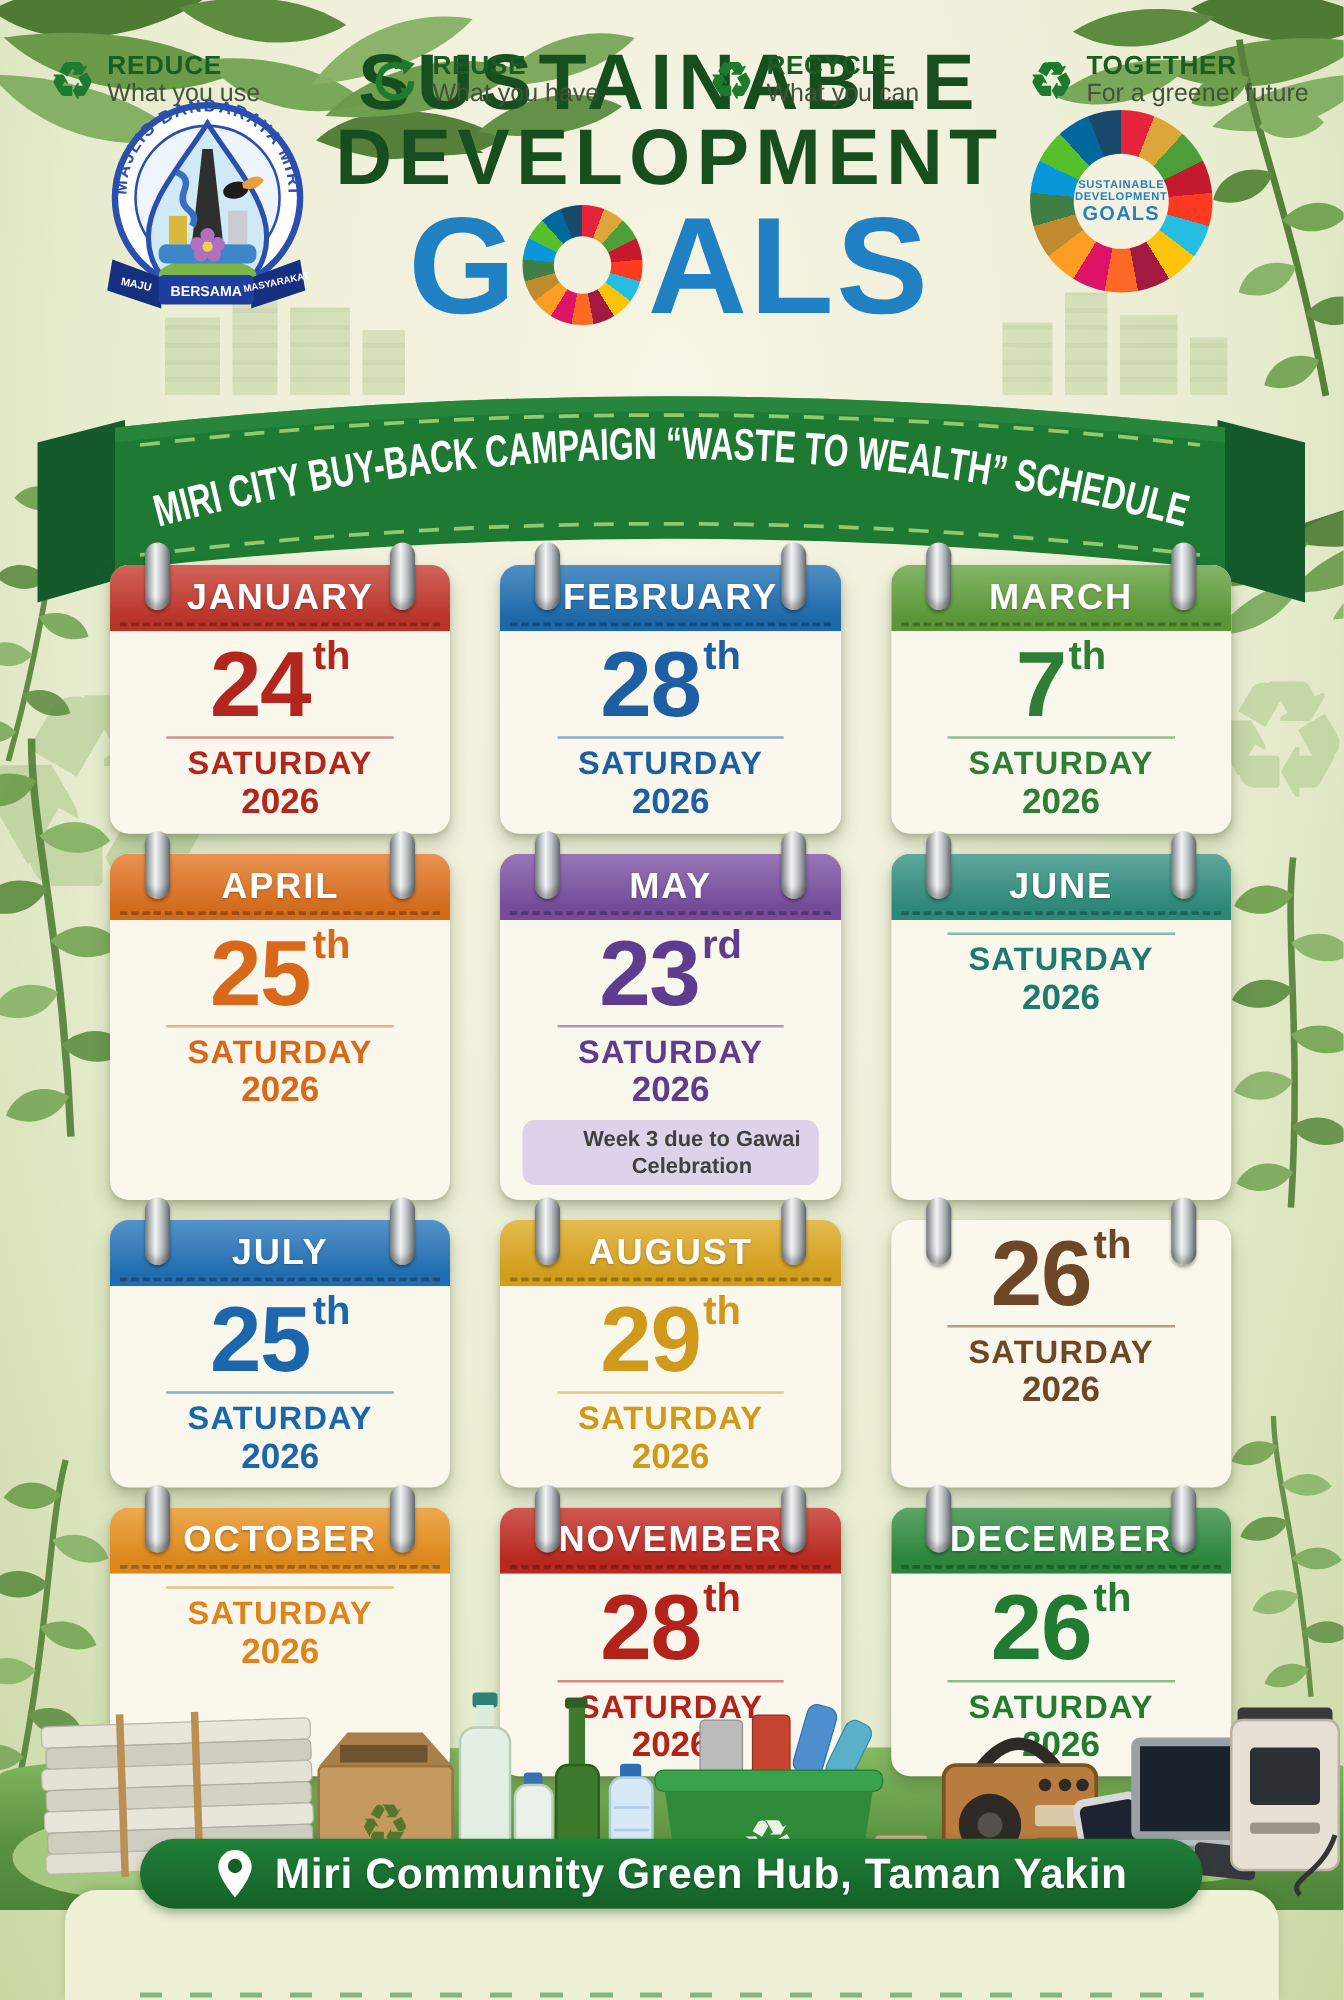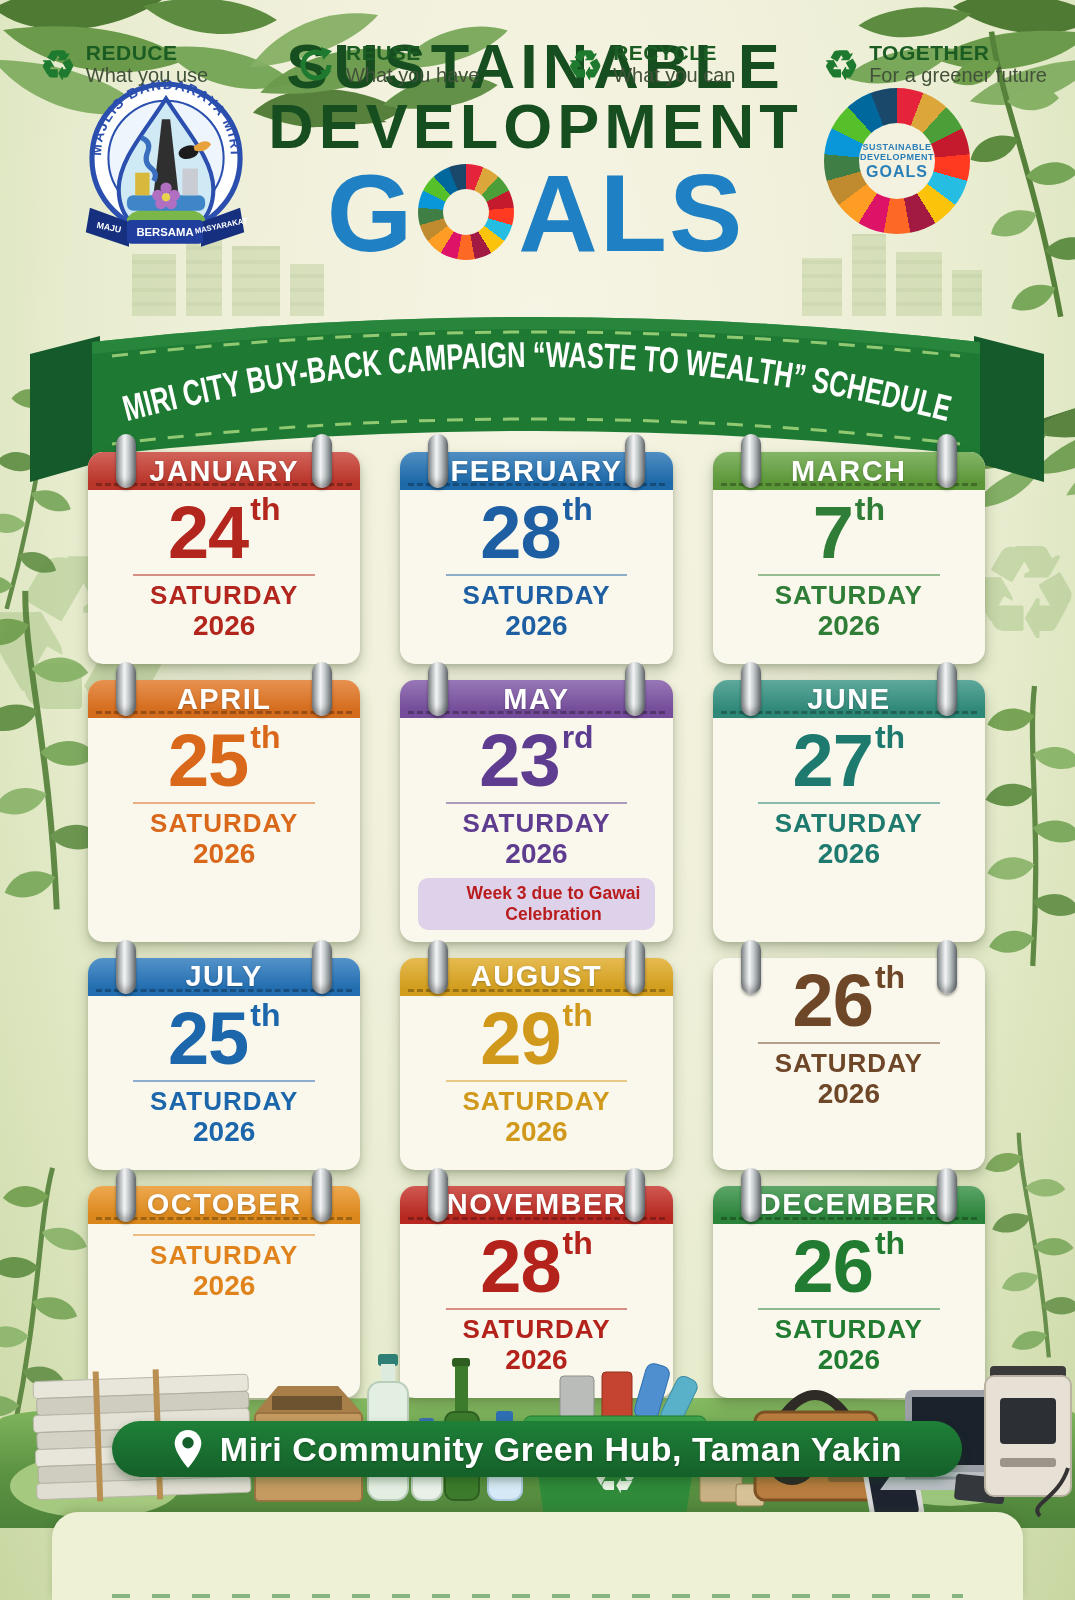--- a/index.html
+++ b/index.html
@@ -27,39 +27,39 @@
   .sdg-logo{position:absolute;left:824px;top:88px;width:146px;height:146px;}
   .sdg-logo .sdg-ring{width:146px;height:146px;}
   .sdg-logo .sdg-ring::after{inset:24%;}
   .sdg-center{position:absolute;inset:0;display:flex;flex-direction:column;align-items:center;justify-content:center;z-index:2;color:#2a7fb8;font-weight:900;text-align:center;}
   .sdg-center .s1{font-size:9px;letter-spacing:.5px;line-height:1.15;}
   .sdg-center .s3{font-size:16px;letter-spacing:1px;line-height:1.1;}
   
   .grid{position:absolute;left:88px;top:452px;width:897px;display:grid;grid-template-columns:repeat(3,1fr);column-gap:40px;row-gap:16px;z-index:3;}
   .cal-card{position:relative;background:#faf8ec;border-radius:15px;min-height:212px;
     box-shadow:0 8px 14px rgba(70,90,50,.30), 0 2px 4px rgba(70,90,50,.18);}
-  .cal-header{height:38px;border-radius:15px 15px 0 0;display:flex;align-items:center;justify-content:center;position:relative;
+  .cal-header{height:53px;border-radius:15px 15px 0 0;display:flex;align-items:center;justify-content:center;position:relative;
     background:linear-gradient(rgba(255,255,255,.22), rgba(0,0,0,.06) 80%), var(--hc);
     color:#fff;font-size:29px;font-weight:800;letter-spacing:1.5px;text-shadow:0 1px 2px rgba(0,0,0,.25);}
   .cal-header::after{content:"";position:absolute;left:3%;right:3%;bottom:4px;border-top:3px dashed rgba(0,0,0,.28);}
   .ring{position:absolute;top:-18px;width:20px;height:54px;border-radius:10px;z-index:4;
     background:linear-gradient(90deg,#878d90 0%,#f2f4f5 42%,#c8cdcf 62%,#6f767a 100%);
     box-shadow:inset 0 -5px 6px rgba(0,0,0,.28), 0 2px 3px rgba(0,0,0,.35);}
   .ring-l{left:28px;} .ring-r{right:28px;}
   .cal-body{text-align:center;padding:4px 10px 10px;}
   .date-row{line-height:.95;}
   .date-num{font-size:74px;font-weight:900;color:var(--tc);letter-spacing:-1px;}
   .date-suffix{font-size:32px;font-weight:800;color:var(--tc);vertical-align:38px;margin-left:2px;}
   .divider{height:2px;background:var(--tc);opacity:.5;width:72%;margin:6px auto 5px;}
   .day-label{font-size:26px;font-weight:800;color:var(--tc);letter-spacing:1px;line-height:1.12;}
   .year-label{font-size:28px;font-weight:800;color:var(--tc);line-height:1.12;}
   .note{margin:8px 8px 2px;background:#ded2ea;color:#6b4fa0;border-radius:10px;font-size:17.5px;font-weight:700;padding:5px 4px;}
   
   .illustration{position:absolute;left:0;top:1318px;width:1075px;height:212px;z-index:5;}
-  .location-bar{position:absolute;left:112px;top:1421px;width:850px;height:56px;border-radius:28px;z-index:7;
+  .location-bar{position:absolute;left:112px;top:1471px;width:850px;height:56px;border-radius:28px;z-index:7;
     background:linear-gradient(#1f8038,#14602a);box-shadow:0 4px 8px rgba(20,60,20,.35);
     display:flex;align-items:center;justify-content:center;gap:16px;color:#fff;}
   .location-bar .loc-label{font-size:34px;font-weight:800;letter-spacing:.5px;text-shadow:0 1px 2px rgba(0,0,0,.3);}
   .footer-panel{position:absolute;left:52px;top:1512px;width:971px;height:88px;border-radius:26px 26px 0 0;background:#eff1d7;z-index:6;
     box-shadow:0 -3px 8px rgba(60,80,40,.18);}
   .footer-row{position:absolute;left:40px;right:28px;top:42px;display:flex;justify-content:space-between;z-index:8;}
   .footer-item{display:flex;align-items:center;gap:10px;}
   .f-icon{font-size:40px;line-height:1;color:#1e7a2e;font-weight:700;}
   .f-text .f-title{font-size:21px;font-weight:800;color:#1a5c22;letter-spacing:.5px;line-height:1.05;}
   .f-text .f-sub{font-size:20px;color:#42513a;line-height:1.15;}
@@ -273,31 +273,30 @@
       <span class="ring ring-l"></span>
       <span class="ring ring-r"></span>
       <div class="cal-header">
         <span>MAY</span>
       </div>
       <div class="cal-body">
         <div class="date-row"><span class="date-num">23</span><span class="date-suffix">rd</span></div>
         <div class="divider"></div>
         <div class="day-label">SATURDAY</div>
         <div class="year-label">2026</div>
-        <div class="note" style="background: rgb(222, 210, 234); color: #b91c1c; padding-left: 38px;">Week 3 due to Gawai Celebration</div>
+        <div class="note" style="background: rgb(222, 210, 234); color: #404040; padding-left: 38px;">Week 3 due to Gawai Celebration</div>
       </div>
     </div>
       <div class="cal-card" style="--hc: #31907f; --tc: #1e7a6e;">
       <span class="ring ring-l"></span>
       <span class="ring ring-r"></span>
       <div class="cal-header">
         <span>JUNE</span>
       </div>
       <div class="cal-body">
-        <div class="date-row"><span class="date-num">27</span><span class="date-suffix">th</span></div>
         <div class="divider"></div>
         <div class="day-label">SATURDAY</div>
         <div class="year-label">2026</div>
 
       </div>
     </div>
       <div class="cal-card" style="--hc: #2474ba; --tc: #1c66ab;">
       <span class="ring ring-l"></span>
       <span class="ring ring-r"></span>
       <div class="cal-header">

